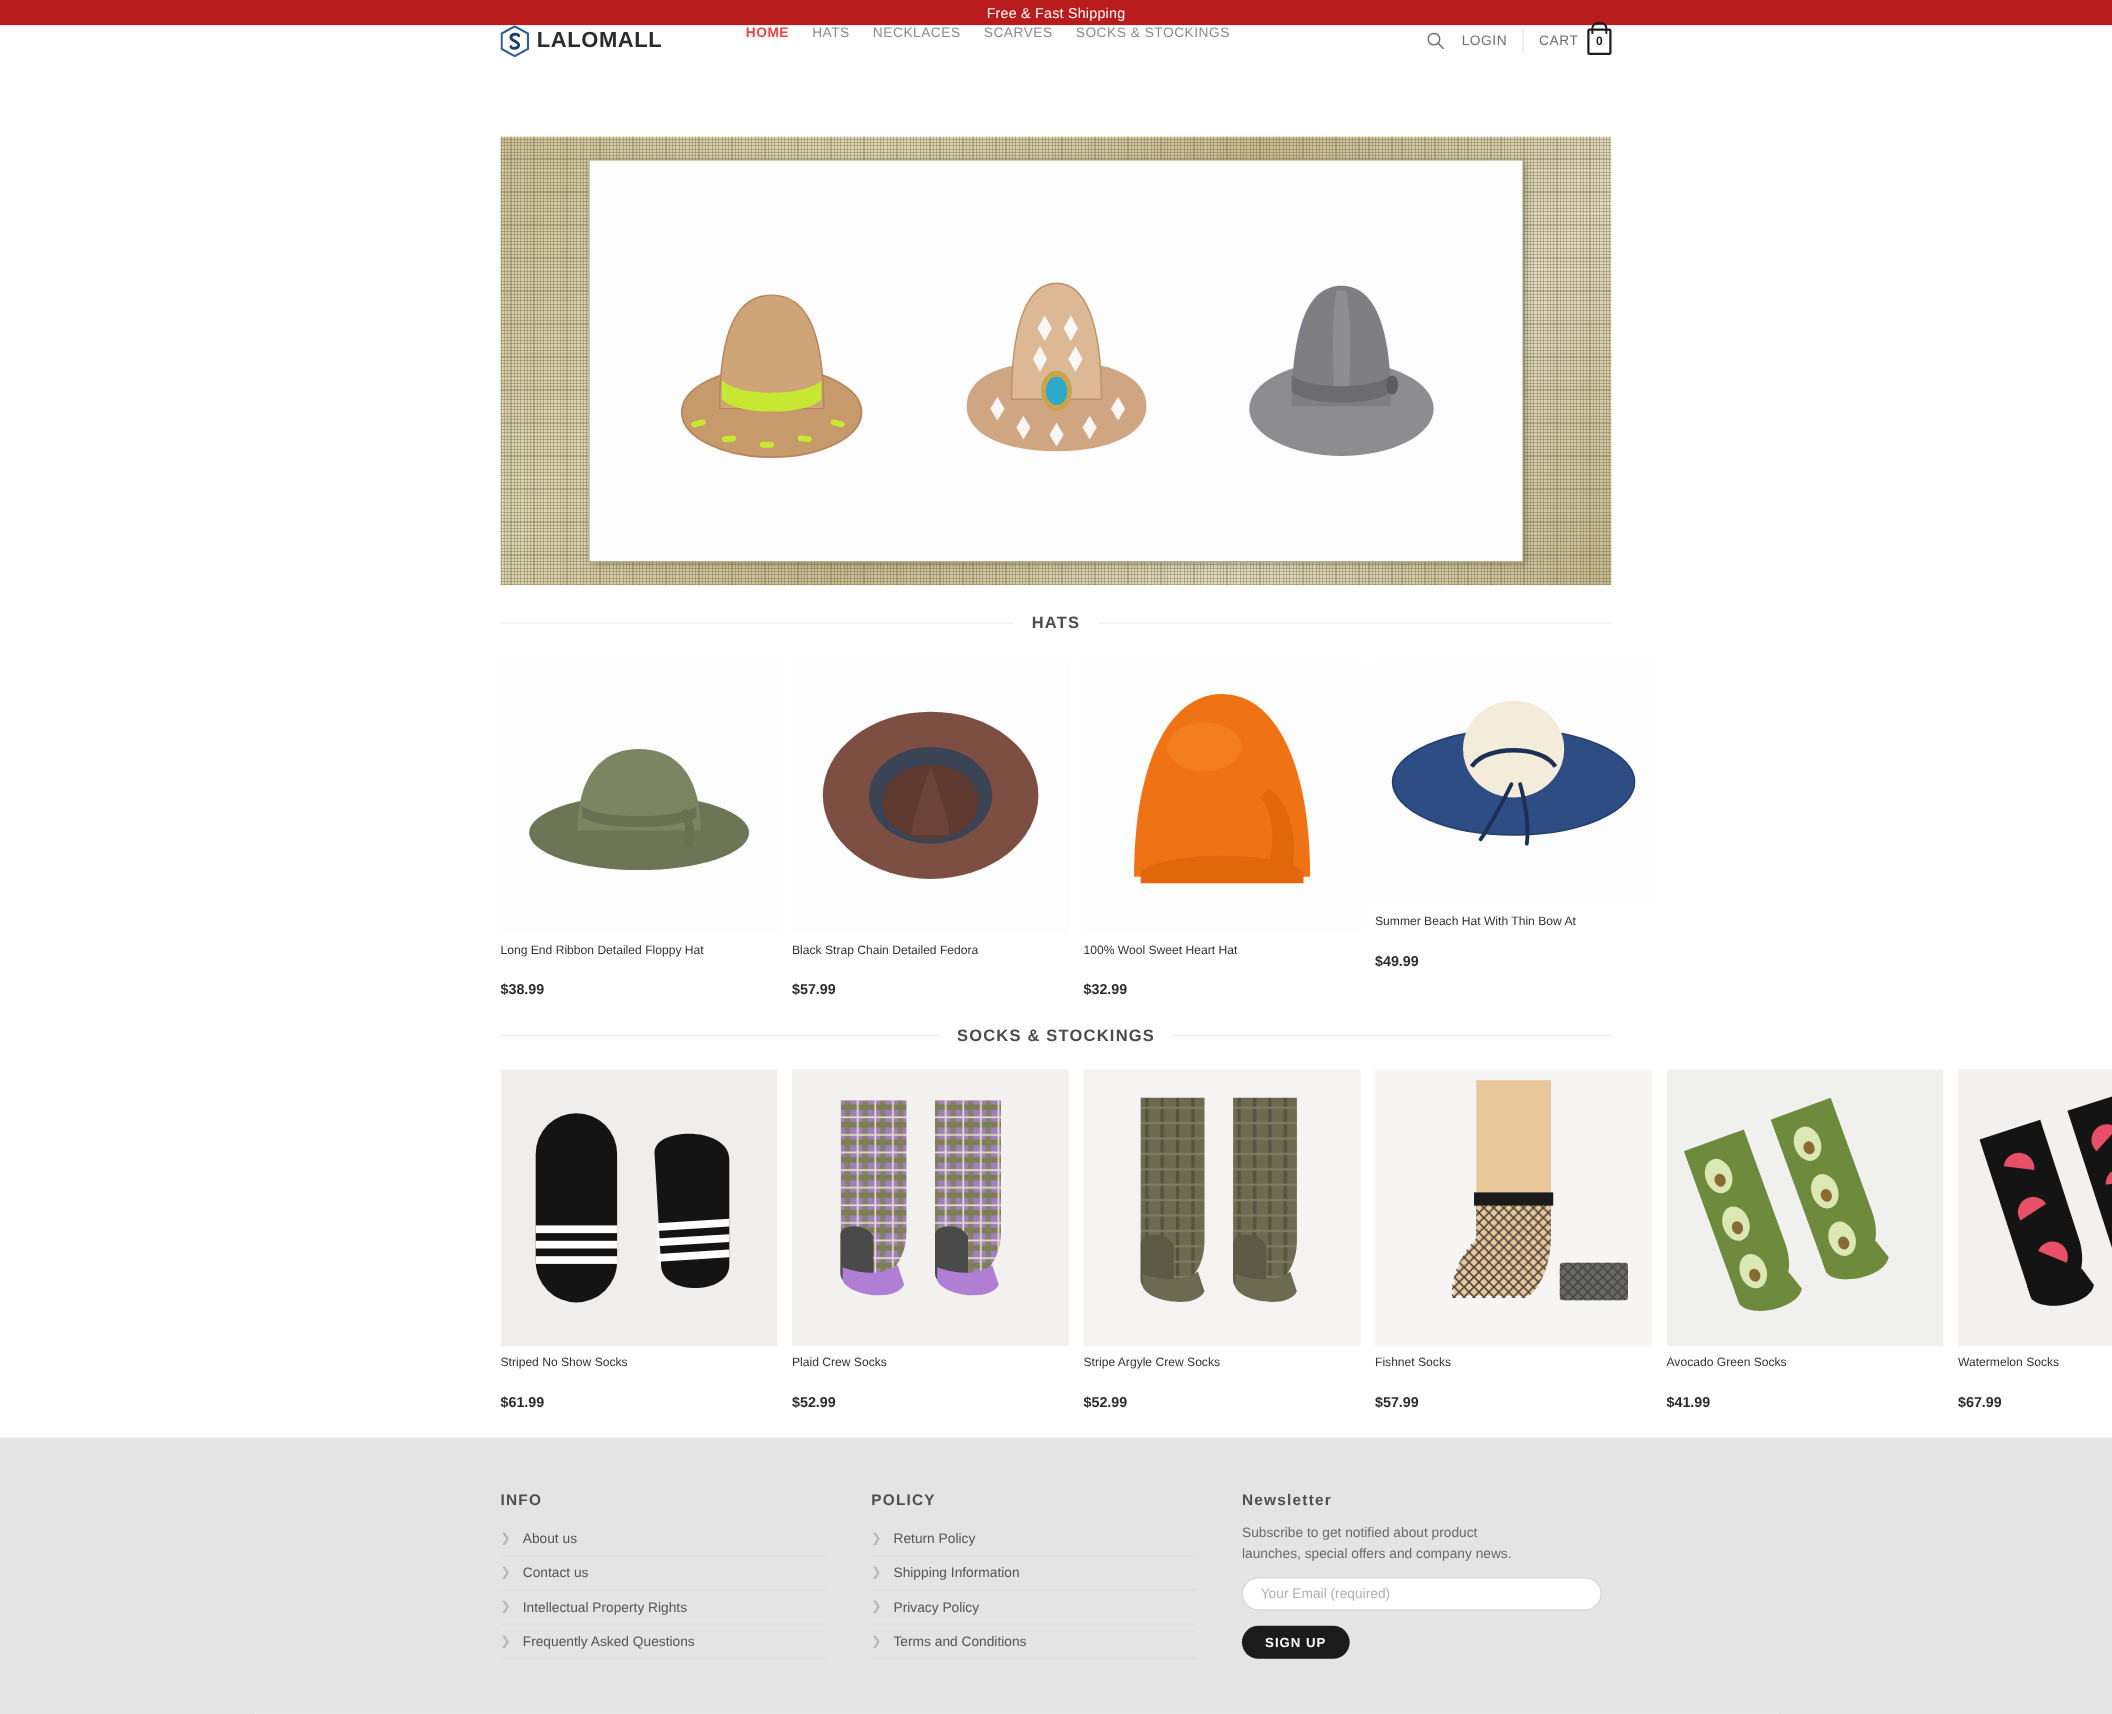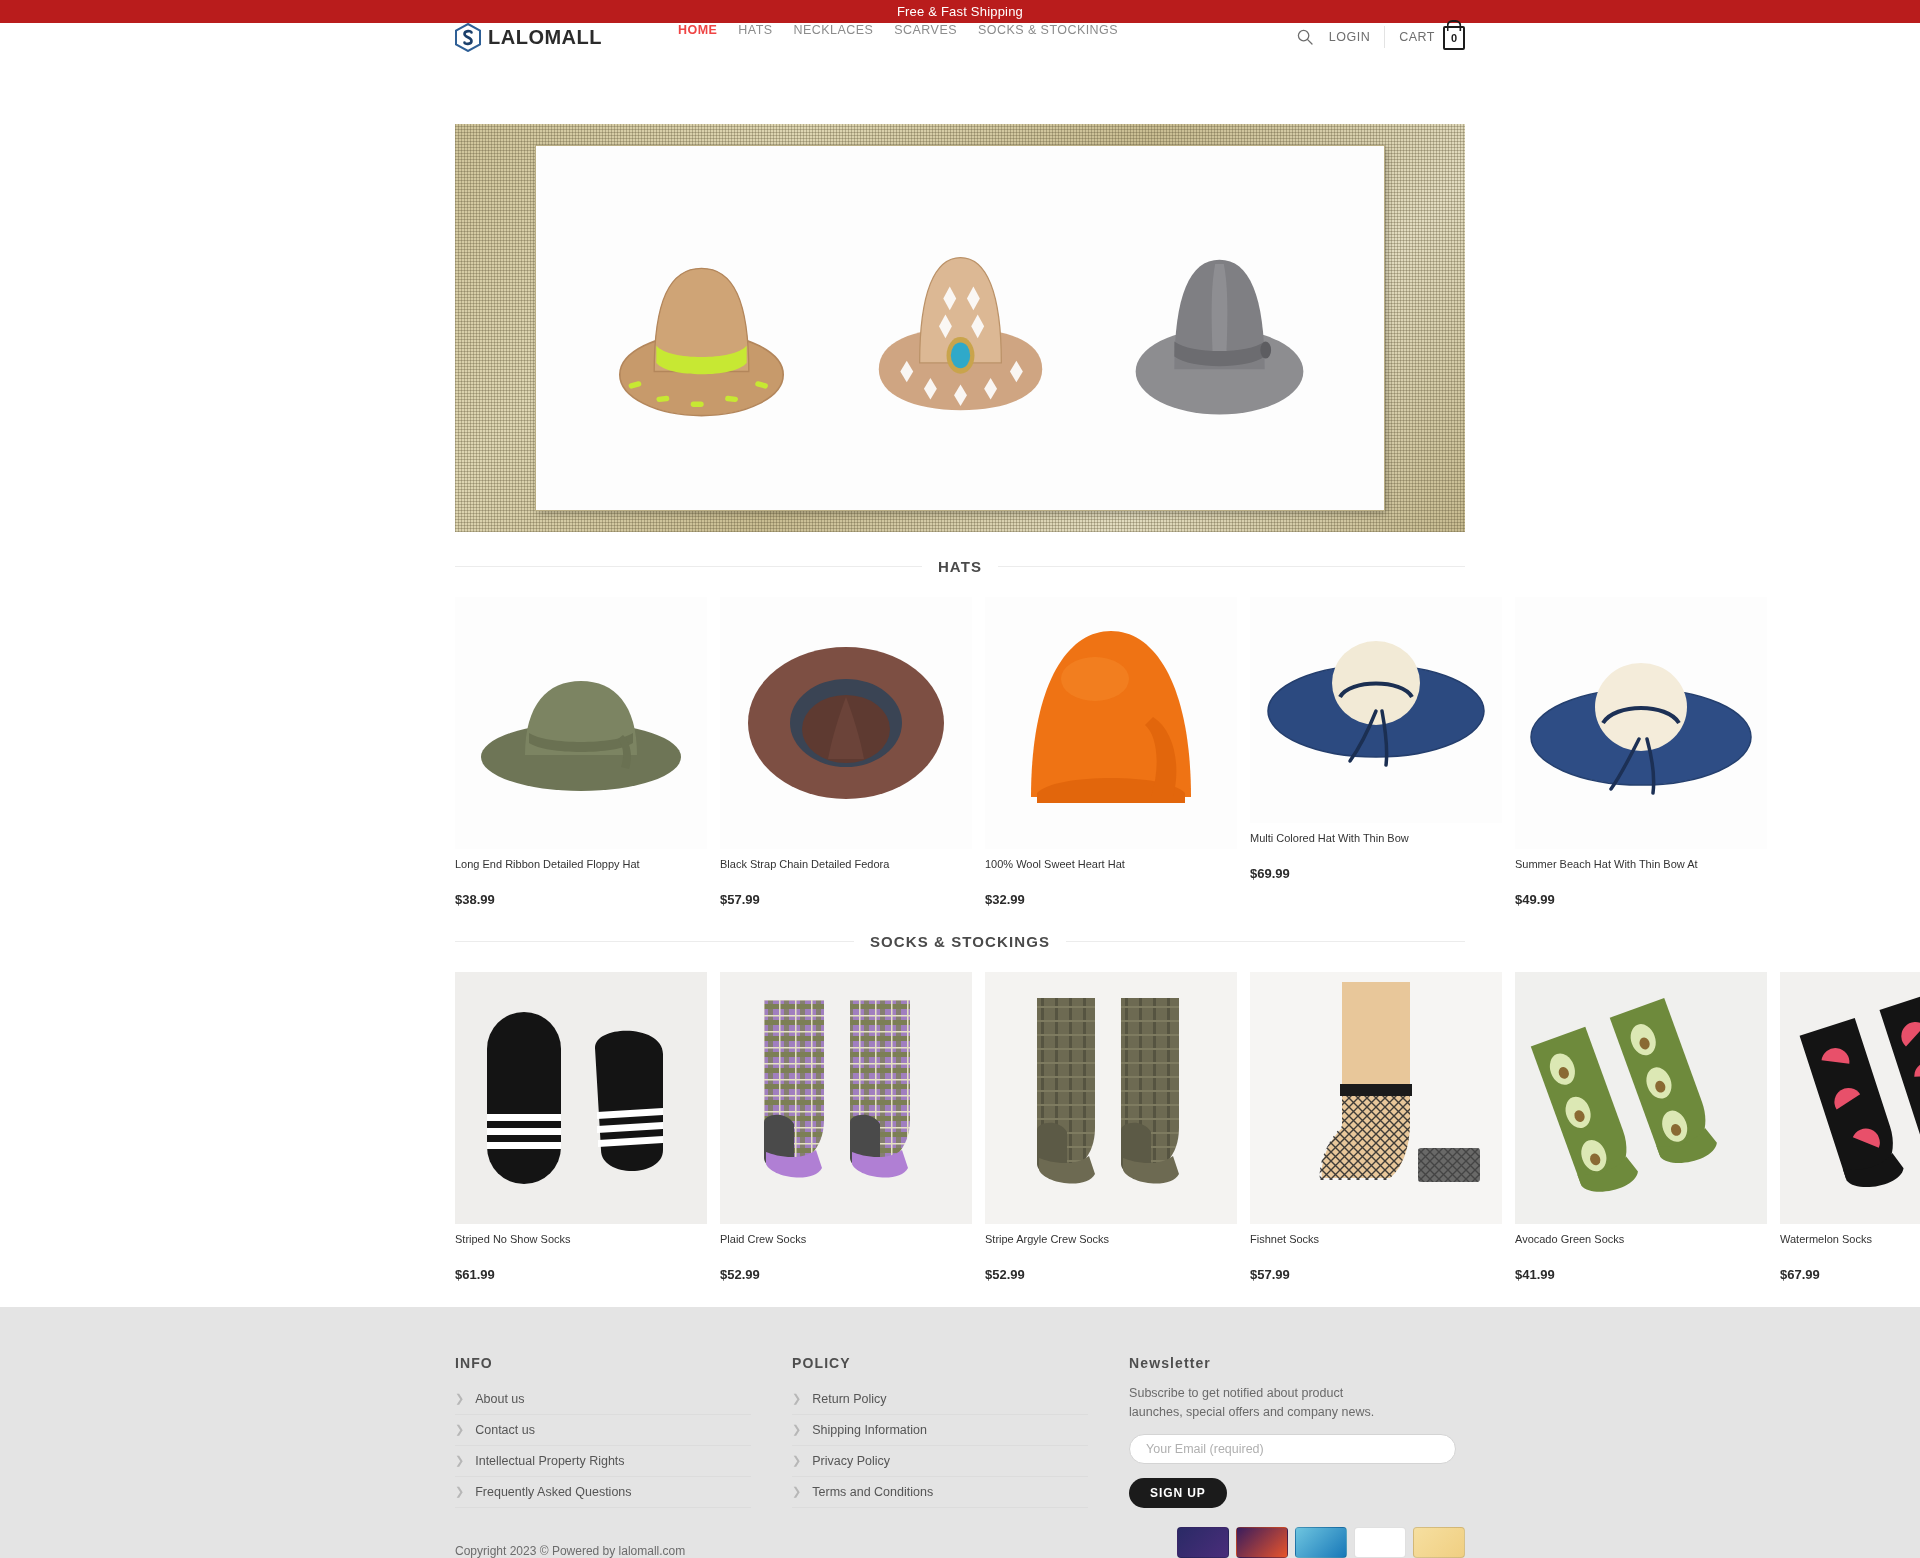--- a/index.html
+++ b/index.html
@@ -426,34 +426,20 @@
           <path d="M46 200 C46 92 80 34 126 34 C172 34 206 92 206 200 Z" fill="#ef7314"></path>
           <path d="M52 196 C70 176 182 176 200 196 L200 206 L52 206 Z" fill="#e2660c"></path>
           <path d="M168 120 C190 134 196 170 188 200 L166 200 C176 168 172 138 160 128 Z" fill="#e2660c"></path>
           <ellipse cx="110" cy="82" rx="34" ry="22" fill="#f68b2c" opacity=".45"></ellipse>
         </svg>
       </div>
       <div class="product-title">100% Wool Sweet Heart Hat</div>
       <div class="product-price">$32.99</div>
     </div>
 
-    <div class="product">
-      <div class="product-img">
-        <svg viewBox="0 0 252 252">
-          <ellipse cx="126" cy="140" rx="108" ry="46" fill="#2c4a80"></ellipse>
-          <ellipse cx="126" cy="140" rx="108" ry="46" fill="none" stroke="#243e6d" stroke-width="1.5"></ellipse>
-          <ellipse cx="126" cy="112" rx="44" ry="42" fill="#f2ead6"></ellipse>
-          <path d="M90 126 C100 108 152 108 162 126" fill="none" stroke="#1b2f52" stroke-width="4"></path>
-          <path d="M126 140 C118 160 110 176 100 190" fill="none" stroke="#1b2f52" stroke-width="3.5" stroke-linecap="round"></path>
-          <path d="M132 140 C136 162 138 178 136 194" fill="none" stroke="#1b2f52" stroke-width="3.5" stroke-linecap="round"></path>
-        </svg>
-      </div>
-      <div class="product-title">Multi Colored Hat With Thin Bow</div>
-      <div class="product-price">$69.99</div>
-    </div>
 
     <div class="product">
       <div class="product-img">
         <svg viewBox="0 0 252 252">
           <ellipse cx="126" cy="140" rx="110" ry="48" fill="#2e4d85"></ellipse>
           <ellipse cx="126" cy="140" rx="110" ry="48" fill="none" stroke="#25406f" stroke-width="1.5"></ellipse>
           <ellipse cx="126" cy="110" rx="46" ry="44" fill="#f4ecda"></ellipse>
           <path d="M88 126 C100 106 152 106 164 126" fill="none" stroke="#1c3055" stroke-width="4"></path>
           <path d="M124 142 C114 162 106 178 96 192" fill="none" stroke="#1c3055" stroke-width="3.5" stroke-linecap="round"></path>
           <path d="M132 142 C138 164 140 180 138 196" fill="none" stroke="#1c3055" stroke-width="3.5" stroke-linecap="round"></path>
@@ -670,23 +656,13 @@
 
     <div class="fcol" style="padding-right:0;">
       <div class="fcol-title">Newsletter</div>
       <div class="news-desc">Subscribe to get notified about product launches, special offers and company news.</div>
       <input class="news-input" type="text" placeholder="Your Email (required)" style="">
       <button class="signup-btn">SIGN UP</button>
     </div>
 
   </div>
 
-  <div class="footer-bottom">
-    <div class="copyright">Copyright 2023 © Powered by lalomall.com</div>
-    <div class="pay-row">
-      <span class="pay-card" style="background:linear-gradient(135deg,#2a2a66,#4a2d7a);"></span>
-      <span class="pay-card" style="background:linear-gradient(135deg,#3a1d5d,#e8542b);"></span>
-      <span class="pay-card" style="background:linear-gradient(135deg,#6ec5e0,#1878b8);"></span>
-      <span class="pay-card" style="background:#ffffff;"></span>
-      <span class="pay-card" style="background:linear-gradient(135deg,#f6dfa0,#f0cf82);"></span>
-    </div>
-  </div>
 </div>
 
 </body></html>

